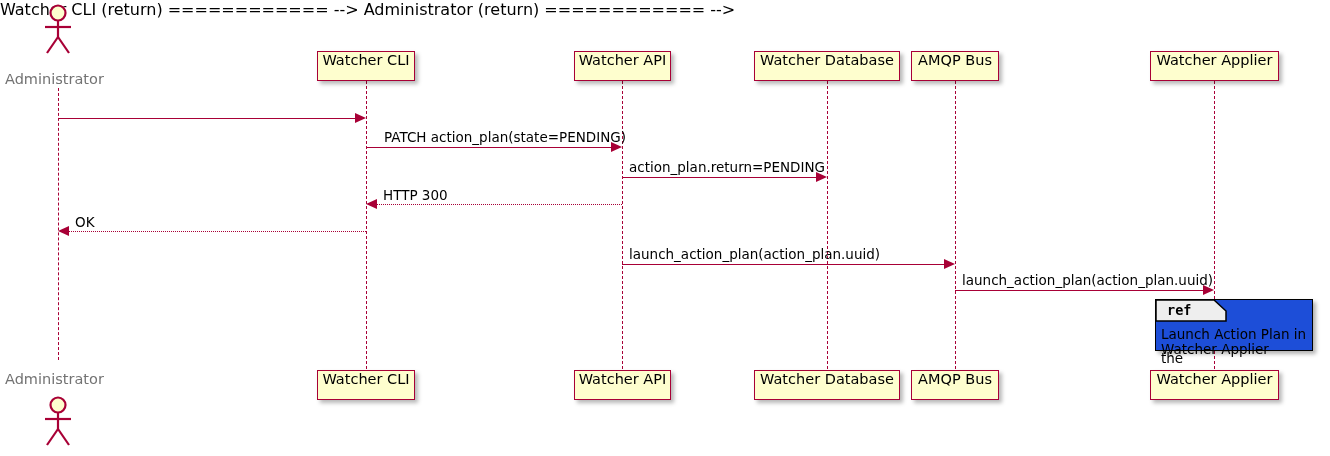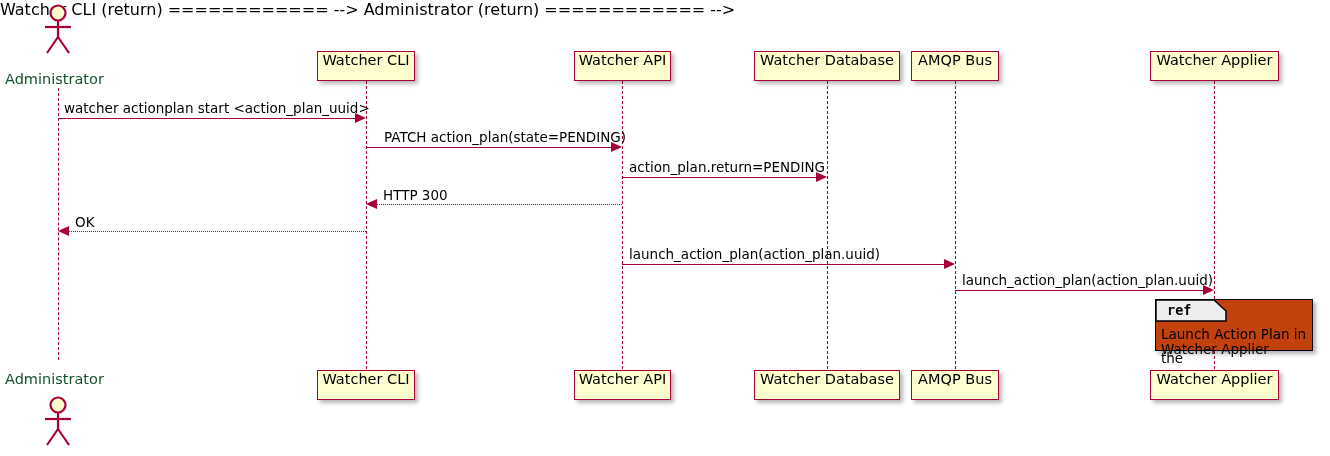--- a/index.html
+++ b/index.html
@@ -13,35 +13,35 @@
 
   
   .pbox{position:absolute;box-sizing:border-box;background:#FEFECE;
         border:1.5px solid #A80036;border-radius:0;
         box-shadow:3px 3px 4px rgba(0,0,0,0.28);
         display:flex;align-items:flex-start;justify-content:center;
         font-size:14.5px;color:#000;white-space:nowrap;height:30px;}
 
   
   .actor{position:absolute;width:46px;height:52px;}
-  .actor-label{position:absolute;font-size:14.5px;color:#14532d;white-space:nowrap;}
+  .actor-label{position:absolute;font-size:14.5px;color:#737373;white-space:nowrap;}
 
   
   .msg-line{position:absolute;height:0;border-top:1.6px solid #A80036;}
   .msg-line.dashed{border-top:1.6px dotted #A80036;}
   .arrow{position:absolute;width:0;height:0;}
   .arrow.right{border-top:5px solid transparent;border-bottom:5px solid transparent;
                border-left:11px solid #A80036;}
   .arrow.left{border-top:5px solid transparent;border-bottom:5px solid transparent;
               border-right:11px solid #A80036;}
   .msg-label{position:absolute;font-size:13.5px;color:#000;white-space:nowrap;
              line-height:15px;}
 
   
-  .ref-box{position:absolute;box-sizing:border-box;background:#c2410c;
+  .ref-box{position:absolute;box-sizing:border-box;background:#1d4ed8;
            border:1.5px solid #000;box-shadow:3px 3px 4px rgba(0,0,0,0.30);}
   .ref-text{position:absolute;font-size:13.5px;color:#000;line-height:24px;}
 </style>
 </head>
 <body>
 
 <div class="canvas">
 
   
   <div class="lifeline" style="left:58px;top:88px;height:272px;"></div>
@@ -104,21 +104,20 @@
     <span>Watcher Database</span>
   </div>
   <div class="pbox" style="left:911px;top:370px;width:88px;">
     <span>AMQP Bus</span>
   </div>
   <div class="pbox" style="left:1150px;top:370px;width:129px;">
     <span>Watcher Applier</span>
   </div>
 
   
-  <div class="msg-label" style="left:64px;top:101px;">watcher actionplan start &lt;action_plan_uuid&gt;</div>
   <div class="msg-line" style="left:58px;top:118px;width:297px;"></div>
   <div class="arrow right" style="left:355px;top:113px;"></div>
 
   
   <div class="msg-label" style="left:352px;top:130px;margin-left:32px;">PATCH action_plan(state=PENDING)</div>
   <div class="msg-line" style="left:366px;top:147px;width:245px;"></div>
   <div class="arrow right" style="left:611px;top:142px;"></div>
 
   
   <div class="msg-label" style="left:629px;top:160px;">action_plan.return=PENDING</div>

